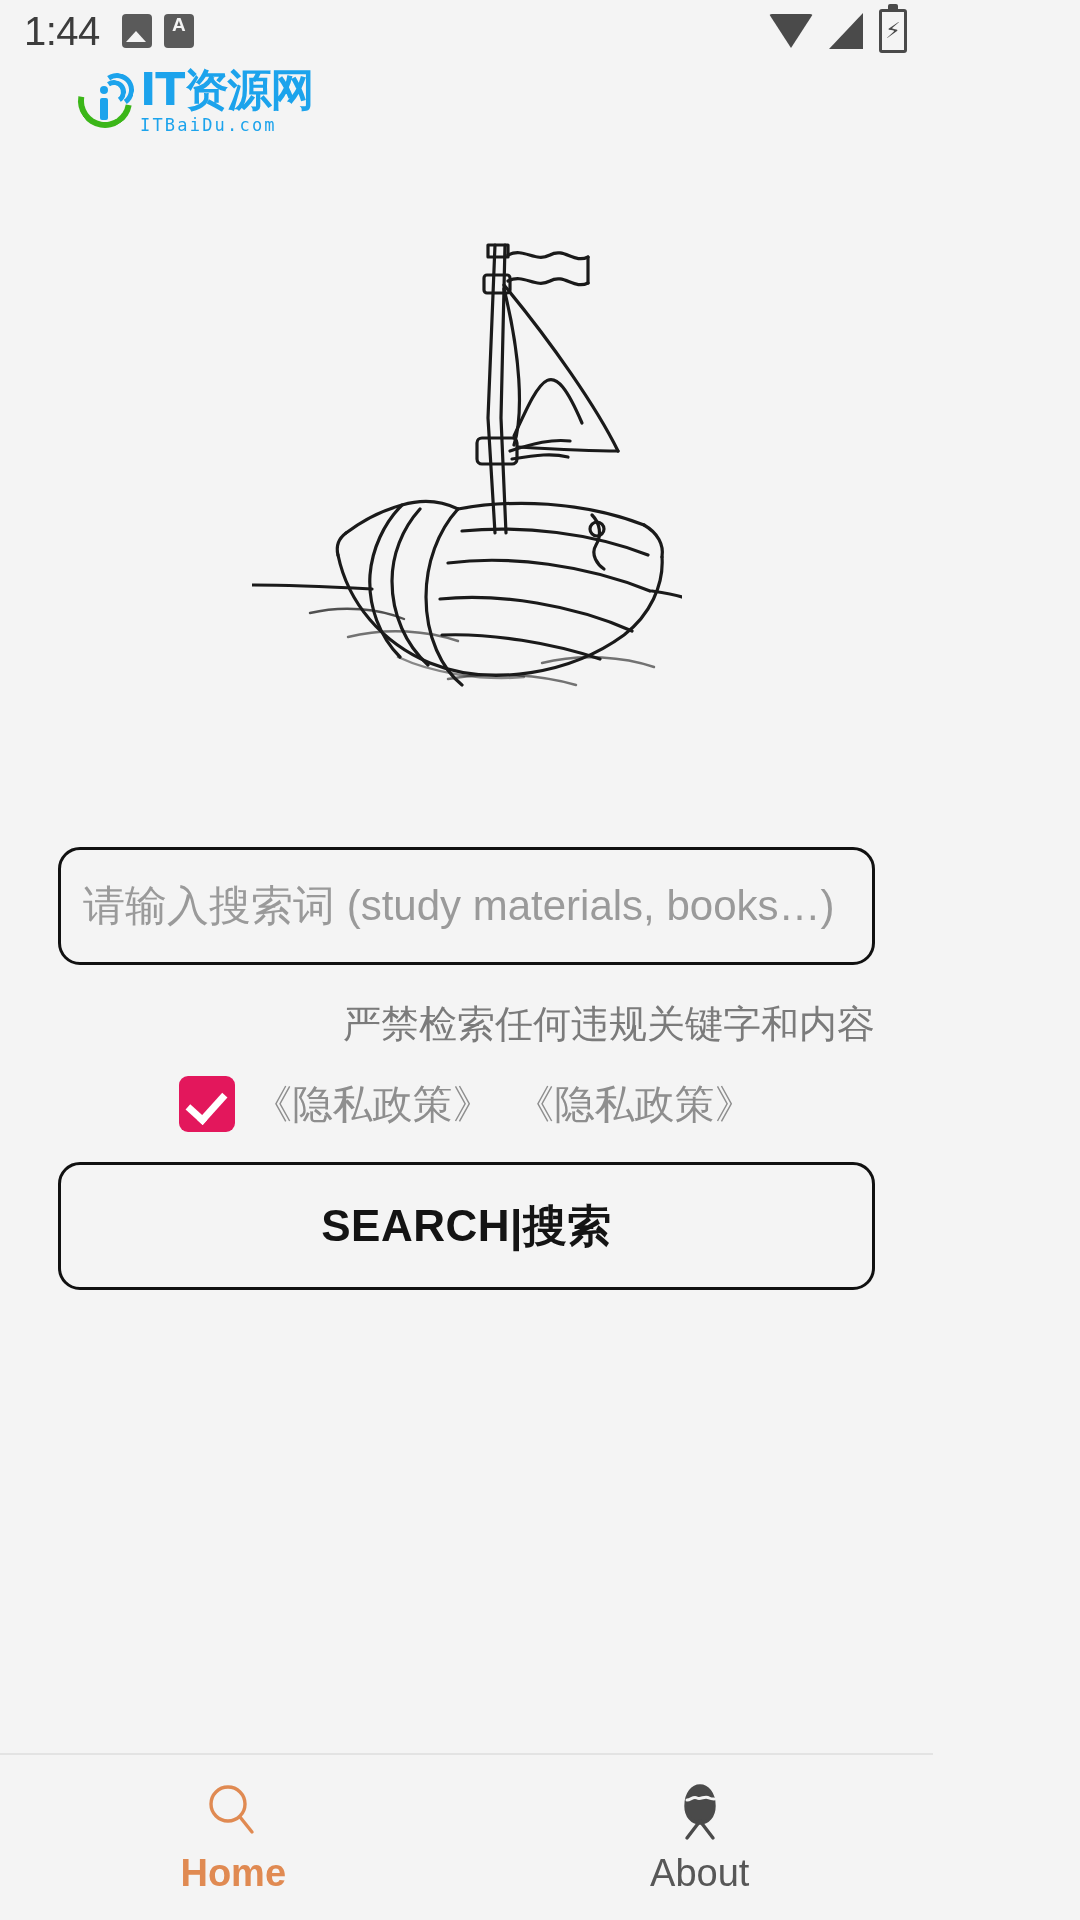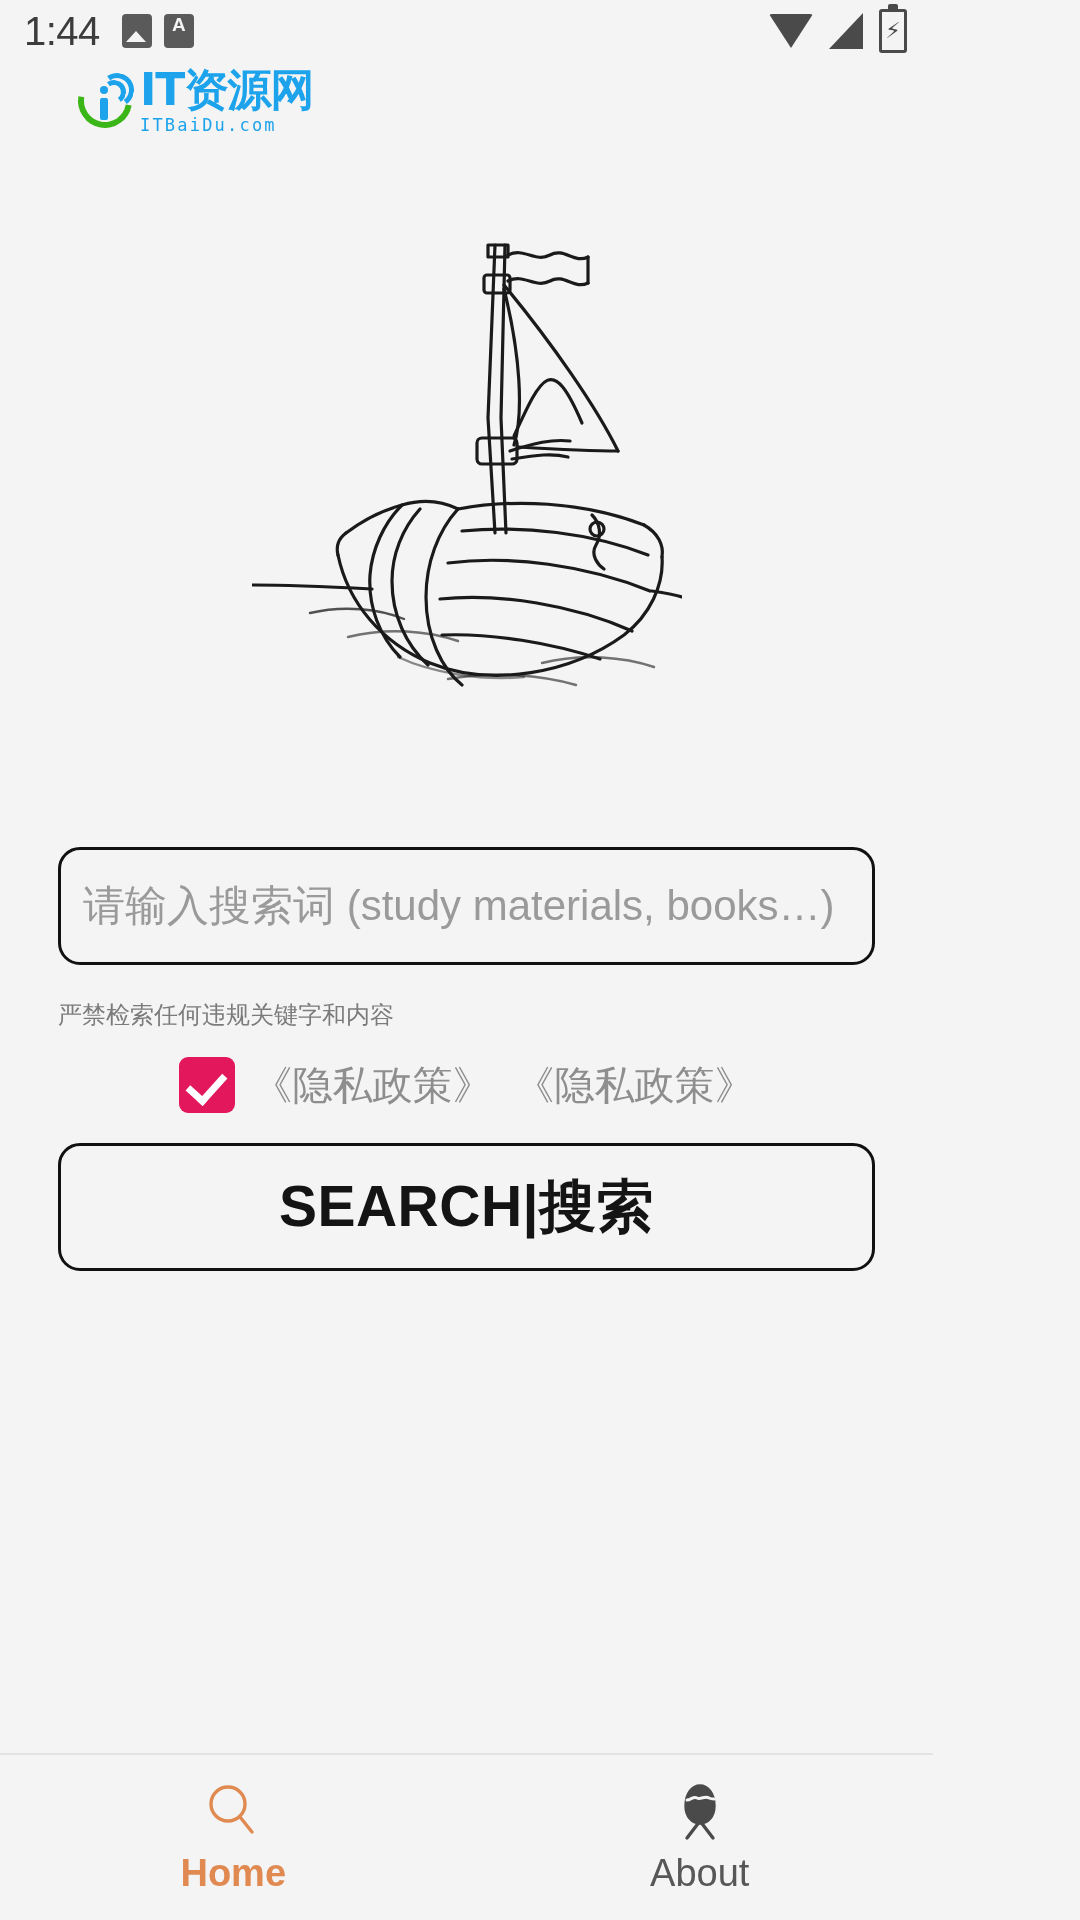--- a/index.html
+++ b/index.html
@@ -219,22 +219,22 @@
     white-space: nowrap;
   }
   .search-input .ph {
     white-space: nowrap;
     overflow: hidden;
     display: block;
     width: 100%;
   }
   .warning-text {
     margin-top: 34px;
-    text-align: left;
-    font-size: 24px;
+    text-align: right;
+    font-size: 38px;
     color: #7b7b7b;
   }
   .agree-row {
     margin-top: 26px;
     display: flex;
     align-items: center;
     justify-content: center;
     gap: 18px;
   }
   .checkbox {
@@ -272,21 +272,21 @@
     height: 128px;
     border: 3px solid #111111;
     border-radius: 22px;
     background: #f4f4f4;
     display: flex;
     align-items: center;
     justify-content: center;
     box-sizing: border-box;
   }
   .search-button-label {
-    font-size: 57px;
+    font-size: 44px;
     font-weight: bold;
     color: #141414;
     letter-spacing: 0.5px;
   }
   .filler { flex: 1 1 auto; }
 
   
   .bottom-nav {
     flex: 0 0 165px;
     border-top: 2px solid #e3e3e3;

